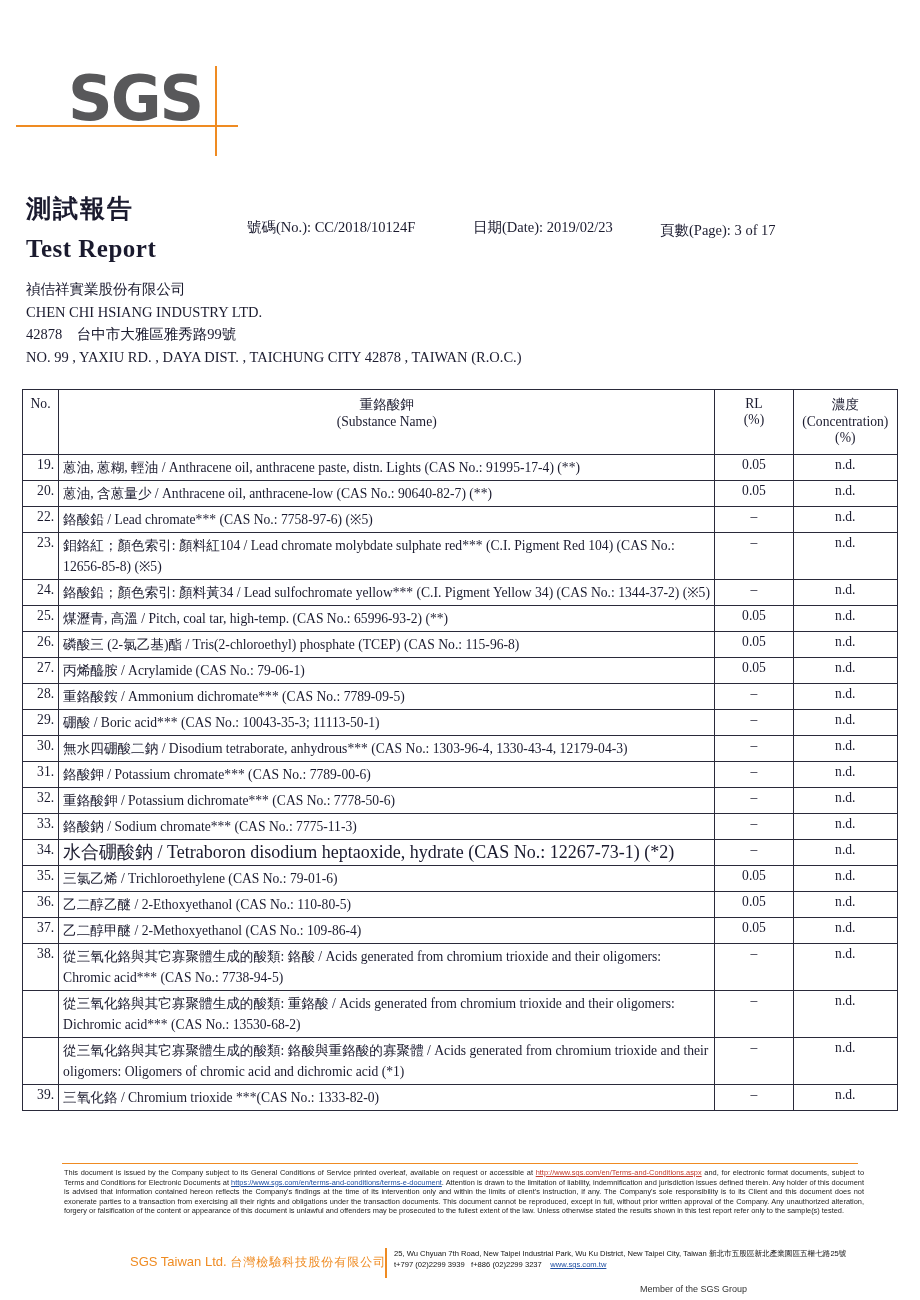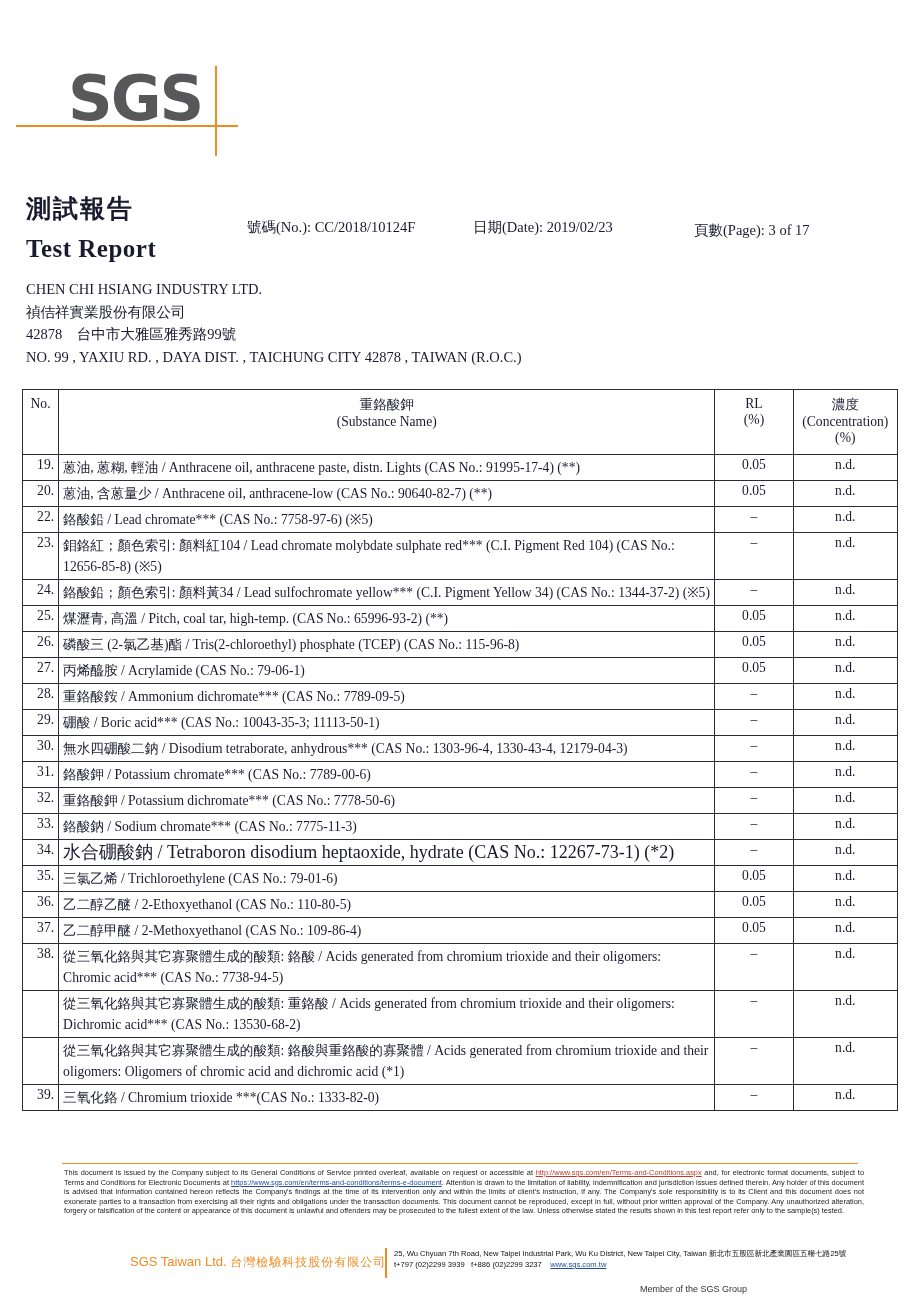--- a/index.html
+++ b/index.html
@@ -79,21 +79,21 @@
   }
   .meta-date {
     position: absolute;
     left: 473px;
     top: 218px;
     font-size: 14.5px;
     white-space: nowrap;
   }
   .meta-page {
     position: absolute;
-    left: 694px;
+    left: 660px;
     top: 221px;
     font-size: 14.5px;
     white-space: nowrap;
   }
 
   
   .addr {
     position: absolute;
     left: 26px;
     top: 278px;
@@ -246,22 +246,22 @@
 <div class="meta-date">
   <span>日期(Date):</span>
   <span>2019/02/23</span>
 </div>
 <div class="meta-page">
   <span>頁數(Page):</span>
   <span>3 of 17</span>
 </div>
 
 <div class="addr">
+  <div>禎佶祥實業股份有限公司</div>
   <div>CHEN CHI HSIANG INDUSTRY LTD.</div>
-  <div>禎佶祥實業股份有限公司</div>
   <div>42878　台中市大雅區雅秀路99號</div>
   <div>NO. 99 , YAXIU RD. , DAYA DIST. , TAICHUNG CITY 42878 , TAIWAN (R.O.C.)</div>
 </div>
 
 <table class="report-table">
   <colgroup>
     <col class="col-no">
       <col class="col-sub">
       <col class="col-rl">
       <col class="col-conc">

